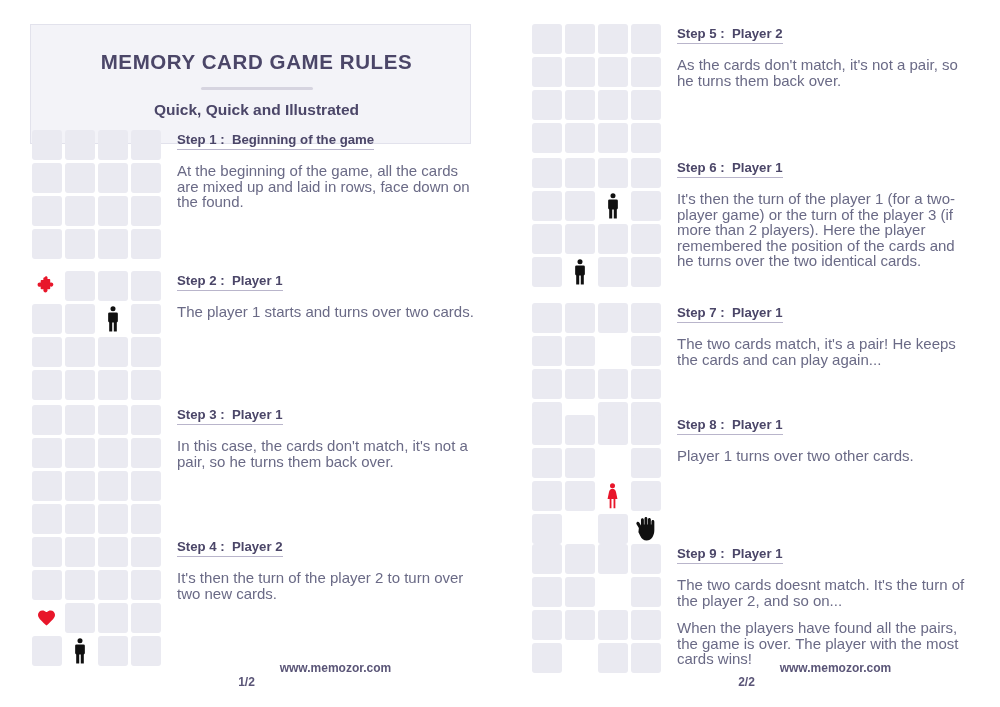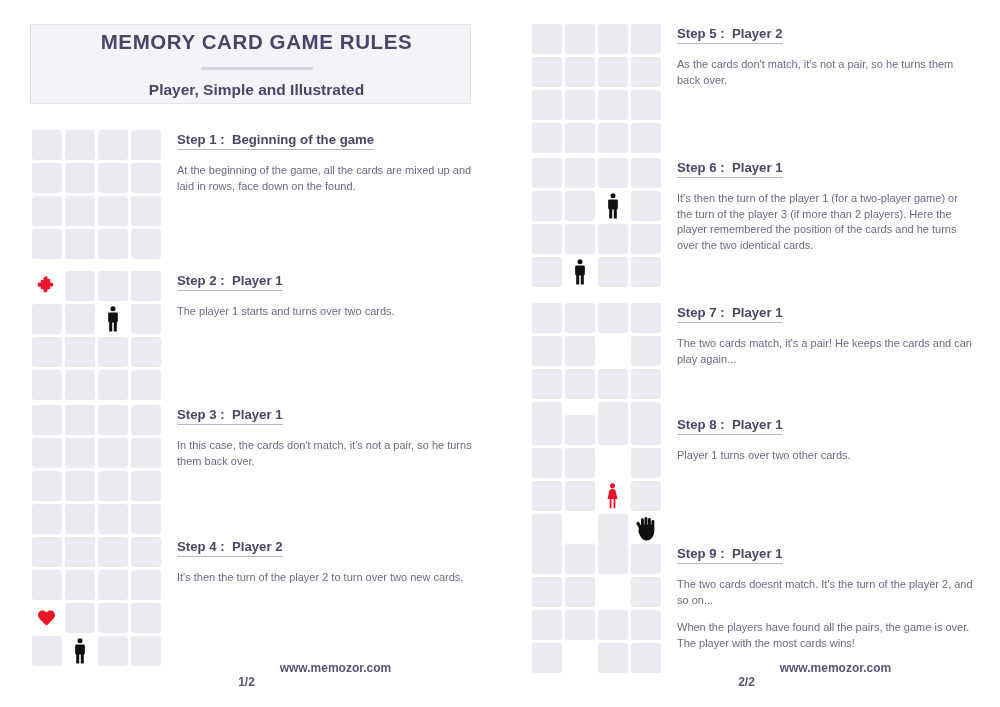--- a/index.html
+++ b/index.html
@@ -32,21 +32,21 @@
     position: relative;
     box-sizing: border-box;
   }
 
   
   .title-card {
     position: absolute;
     left: 30px;
     top: 24px;
     width: 441px;
-    height: 80px;
+    height: 120px;
     background: #f3f3f8;
     border: 1px solid #e2e2ec;
     box-sizing: border-box;
     display: flex;
     flex-direction: column;
     align-items: center;
     justify-content: center;
     padding-left: 12px;
   }
   .title-main {
@@ -126,21 +126,21 @@
     font-size: 13.2px;
     font-weight: bold;
     color: #4b4668;
     margin: 0 0 3px 0;
     display: inline-block;
     border-bottom: 1.5px solid #b9b5cb;
     padding-bottom: 2px;
     white-space: pre;
   }
   .step-body {
-    font-size: 11px;
+    font-size: 15px;
     line-height: 15.5px;
     color: #6a6a86;
     margin: 10px 0 0 0;
   }
   .step-body + .step-body { margin-top: 12px; }
 
   
   .footer {
     position: absolute;
     bottom: 18px;
@@ -160,21 +160,21 @@
 </head>
 <body>
 
 <div class="page">
 
   <div class="column">
 
     <div class="title-card">
       <div class="title-main">MEMORY CARD GAME RULES</div>
       <div class="title-divider"></div>
-      <div class="title-sub">Player, Simple and Illustrated</div>
+      <div class="title-sub">Quick, Quick and Illustrated</div>
     </div>
 
     <div id="left-steps">
         <div class="step" style="top: 128px;">
           <div class="grid">
             <div class="cellwrap">
               <div class="cell"></div>
             </div>
             <div class="cellwrap">
               <div class="cell"></div>

